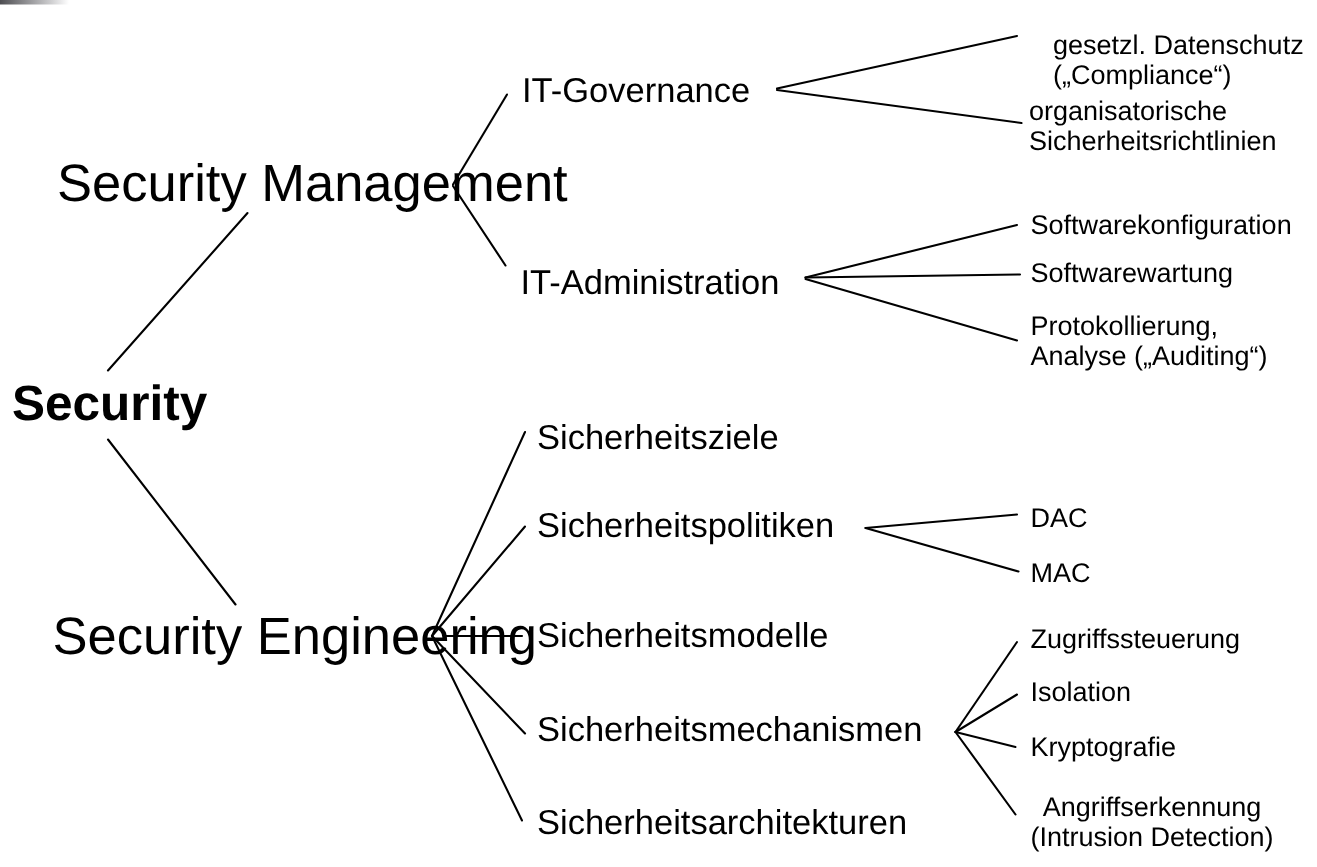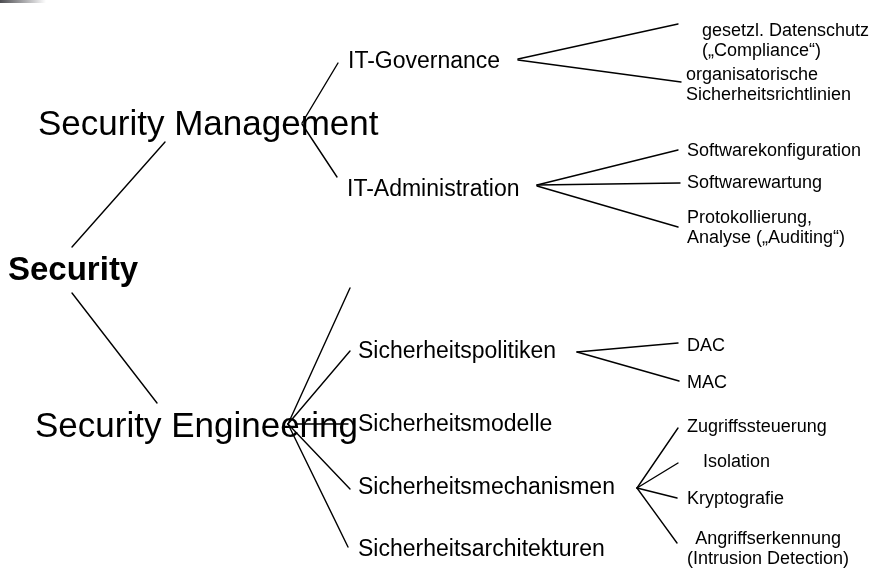--- a/index.html
+++ b/index.html
@@ -62,21 +62,21 @@
   .n-sicherheitsmechanismen{ left: 358px; top: 473px; }
   .n-sicherheitsarchitekturen { left: 358px; top: 535px; }
   .n-gesetzl-datenschutz   { left: 686px; top: 20px; margin-left: 16px;   }
   .n-organisatorische      { left: 686px; top: 64px;  }
   .n-softwarekonfiguration { left: 687px; top: 140px; }
   .n-softwarewartung       { left: 687px; top: 172px; }
   .n-protokollierung       { left: 687px; top: 207px; }
   .n-dac                   { left: 687px; top: 335px; }
   .n-mac                   { left: 687px; top: 372px; }
   .n-zugriffssteuerung     { left: 687px; top: 416px; }
-  .n-isolation             { left: 687px; top: 451px; margin-left: 16px; }
+  .n-isolation             { left: 687px; top: 451px; }
   .n-kryptografie          { left: 687px; top: 488px; }
   .n-angriffserkennung     { left: 687px; top: 528px; text-align: center; }
   
   .top-artifact {
     position: absolute;
     left: 0;
     top: 0;
     width: 46px;
     height: 3px;
     background: linear-gradient(to right, #4d4d51, rgba(120,120,125,0.35) 75%, rgba(255,255,255,0));
@@ -120,20 +120,21 @@
   </svg>
 
   <div class="node lvl0 n-security">Security</div>
 
   <div class="node lvl1 n-security-management">Security Management</div>
   <div class="node lvl1 n-security-engineering">Security Engineering</div>
 
   <div class="node lvl2 n-it-governance">IT-Governance</div>
   <div class="node lvl2 n-it-administration">IT-Administration</div>
 
+  <div class="node lvl2 n-sicherheitsziele">Sicherheitsziele</div>
   <div class="node lvl2 n-sicherheitspolitiken">Sicherheitspolitiken</div>
   <div class="node lvl2 n-sicherheitsmodelle">Sicherheitsmodelle</div>
   <div class="node lvl2 n-sicherheitsmechanismen">Sicherheitsmechanismen</div>
   <div class="node lvl2 n-sicherheitsarchitekturen">Sicherheitsarchitekturen</div>
 
   <div class="node leaf n-gesetzl-datenschutz">gesetzl. Datenschutz
 („Compliance“)</div>
   <div class="node leaf n-organisatorische">organisatorische
 Sicherheitsrichtlinien</div>
 

